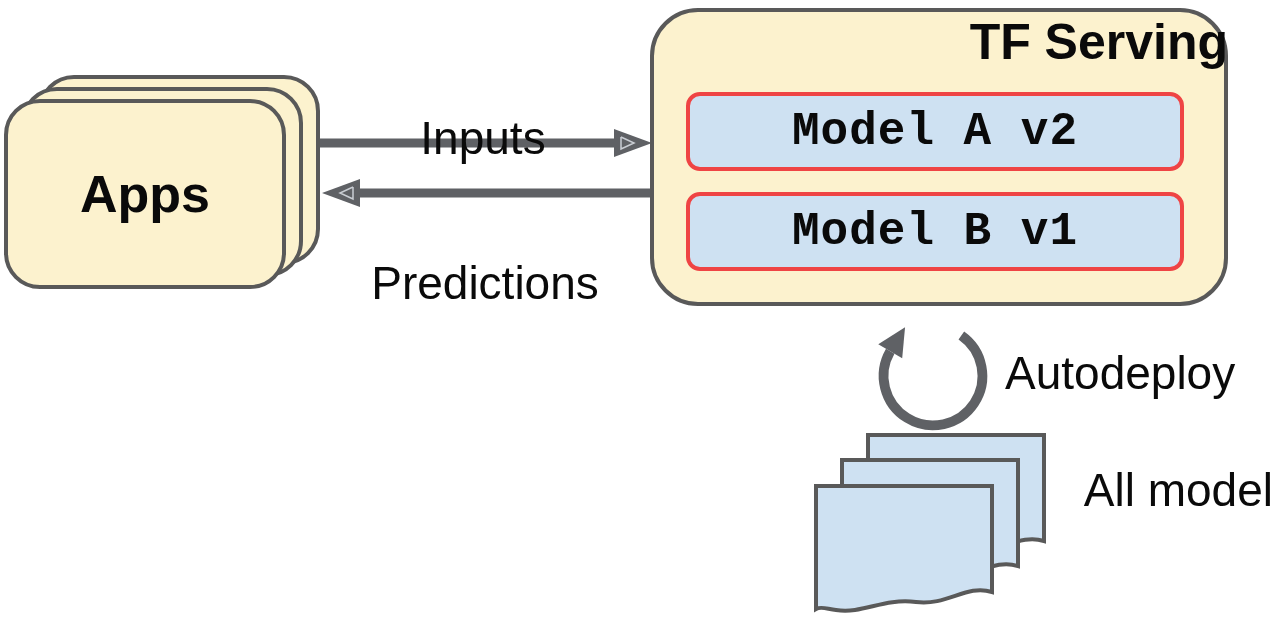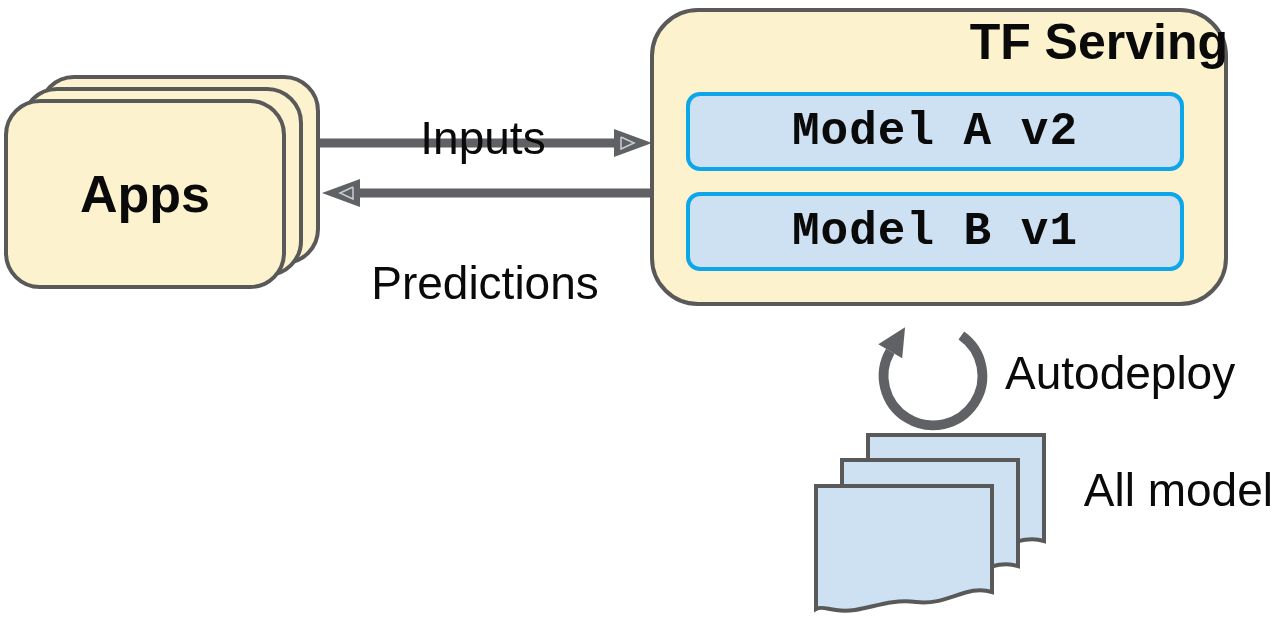--- a/index.html
+++ b/index.html
@@ -31,21 +31,21 @@
     position:absolute;left:650px;top:8px;width:578px;height:298px;
     background:#FCF2CE;border:4px solid #595959;border-radius:48px;
     box-sizing:border-box;
   }
   .tf-title{
     position:absolute;left:650px;top:14px;width:578px;
     text-align:right;font-size:50px;font-weight:bold;line-height:56px;
   }
   .model-box{
     position:absolute;left:686px;width:498px;height:79px;
-    background:#CEE1F2;border:4px solid #0ea5e9;border-radius:14px;
+    background:#CEE1F2;border:4px solid #ef4444;border-radius:14px;
     box-sizing:border-box;
     display:flex;align-items:center;justify-content:center;
     font-family:"Liberation Mono","DejaVu Sans Mono",monospace;
     font-weight:bold;font-size:46px;letter-spacing:1px;
   }
   .model-a{top:92px;}
   .model-b{top:192px;}
   
   .flow-label{
     position:absolute;font-size:46px;line-height:52px;white-space:nowrap;text-align:center;

